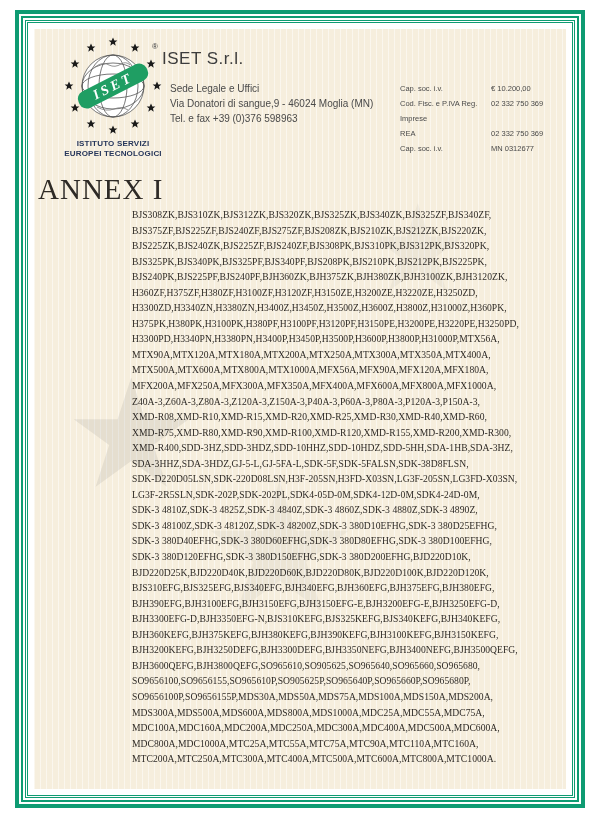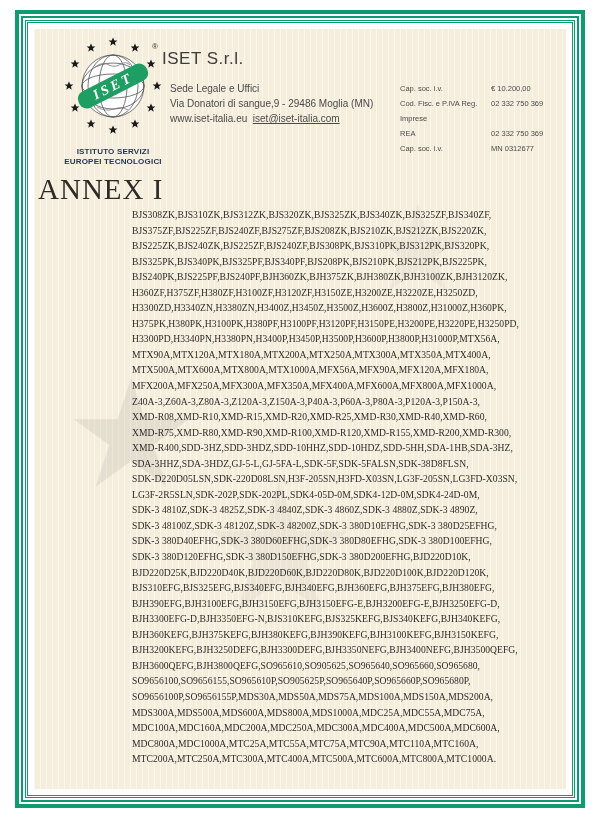--- a/index.html
+++ b/index.html
@@ -17,21 +17,21 @@
     overflow:hidden;}
 
   .wm-star{position:absolute;color:rgba(110,110,110,0.12);font-family:"DejaVu Sans",sans-serif;line-height:1;user-select:none;}
   #wm1{left:30px;top:330px;font-size:150px;}
   #wm2{left:165px;top:430px;font-size:180px;color:rgba(110,110,110,0.07);}
   #wm3{left:330px;top:160px;font-size:120px;color:rgba(110,110,110,0.06);}
 
   
   .logo-block{position:absolute;left:14px;top:8px;width:130px;text-align:center;}
   .logo-svg{display:block;margin:0 auto;}
-  .org-name{margin-top:10px;font-size:8px;font-weight:bold;color:#26365a;letter-spacing:0.2px;line-height:10px;}
+  .org-name{margin-top:2px;font-size:8px;font-weight:bold;color:#26365a;letter-spacing:0.2px;line-height:10px;}
 
   .company-block{position:absolute;left:128px;top:20px;}
   .company-name{font-size:17px;color:#3c3c3c;letter-spacing:0.5px;}
   .addr{position:absolute;left:136px;top:52px;font-size:10px;color:#4a4a4a;line-height:15px;}
   .addr .email{text-decoration:underline;color:#4a4a4a;}
 
   .registry{position:absolute;left:318px;top:52px;width:210px;font-size:7.5px;color:#4a4a4a;line-height:15px;}
   .reg-row{display:flex;}
   .reg-label{width:118px;padding-left:48px;}
   .reg-value{width:92px;}
@@ -99,22 +99,22 @@
           <div>EUROPEI TECNOLOGICI</div>
         </div>
       </div>
 
       <div class="company-block">
         <span class="company-name">ISET S.r.l.</span>
       </div>
 
       <div class="addr">
         <div>Sede Legale e Uffici</div>
-        <div>Via Donatori di sangue,9 - 29486 Moglia (MN)</div>
-        <div><span>www.iset-italia.eu</span>&nbsp;&nbsp;<span class="email">iset@iset-italia.com</span></div>
+        <div>Via Donatori di sangue,9 - 46024 Moglia (MN)</div>
+        <div>Tel. e fax +39 (0)376 598963</div>
       </div>
 
       <div class="registry">
         <div class="reg-row">
           <span class="reg-label">Cap. soc. i.v.</span>
           <span class="reg-value">€ 10.200,00</span>
         </div>
         <div class="reg-row">
           <span class="reg-label">Cod. Fisc. e P.IVA Reg. Imprese</span>
           <span class="reg-value">02 332 750 369</span>

